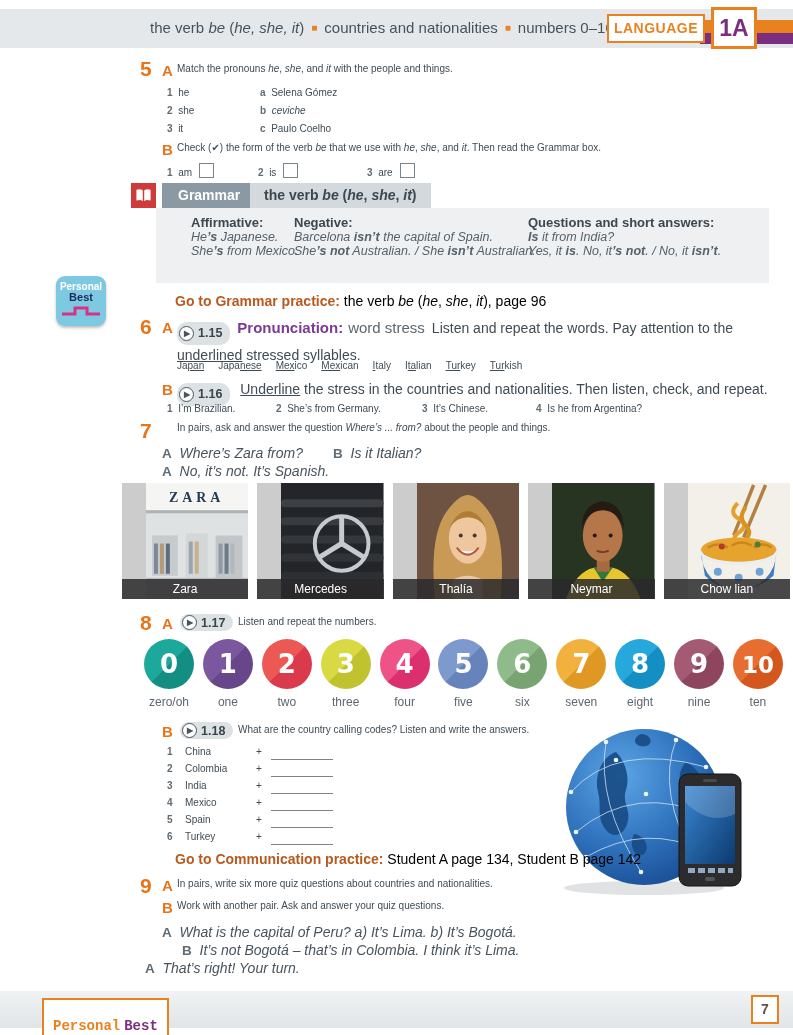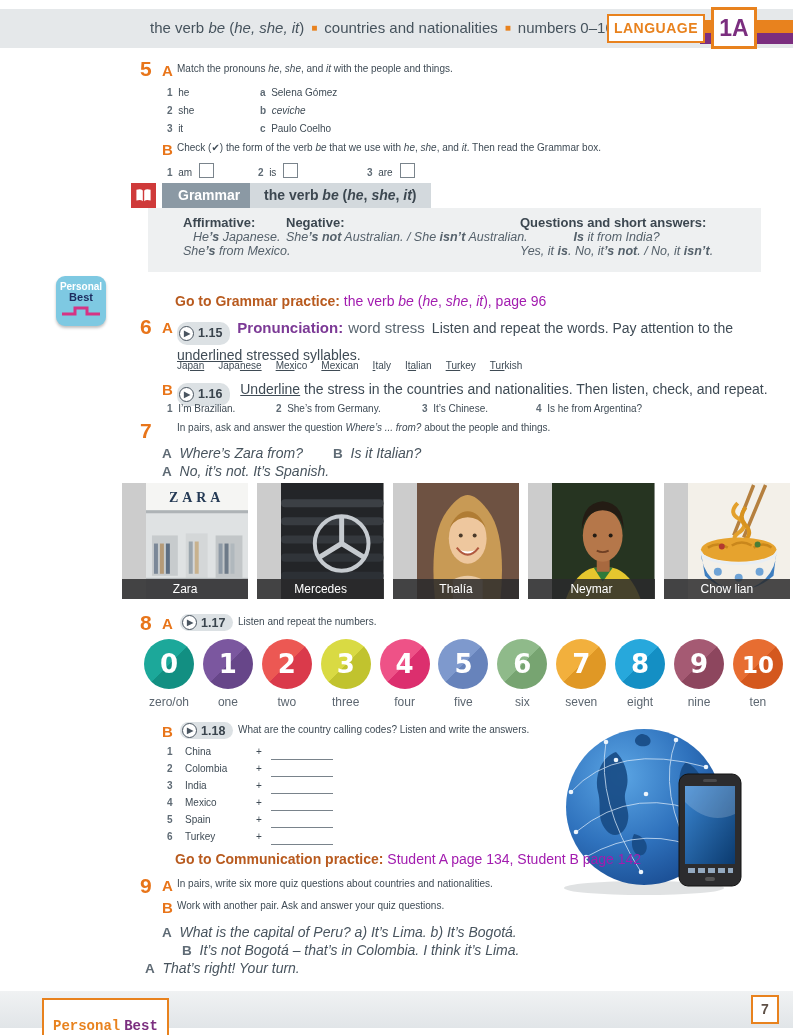--- a/index.html
+++ b/index.html
@@ -29,32 +29,32 @@
   .dlg{font-size:14px;font-style:italic;color:#48545e;}
   .sp{font-weight:bold;color:#5f6b75;font-size:13.5px;font-style:normal;}
   .checkbox{display:inline-block;width:13px;height:13px;border:1.5px solid #7a848c;background:#fff;
             vertical-align:-2px;margin-left:7px;}
   .pill{display:inline-flex;align-items:center;gap:4px;background:#dce1e4;border-radius:10px;
         padding:1px 8px 1px 2px;font-size:12.5px;font-weight:bold;color:#3a444d;vertical-align:-3px;}
   .pcirc{display:inline-flex;align-items:center;justify-content:center;width:15px;height:15px;background:#fff;
          border:1.5px solid #4a5560;border-radius:50%;font-size:8px;color:#4a5560;padding-left:1px;box-sizing:border-box;}
   .goto{font-size:14px;}
   .goto .g1{font-weight:bold;color:#b85a1e;}
-  .goto .g2{color:#a21caf;}
+  .goto .g2{color:#000000;}
 
   
   .gram-hdr-seg1{position:absolute;left:22px;top:0;height:25px;line-height:25px;padding:0 16px;
                  background:#8b99a4;color:#fff;font-weight:bold;font-size:14px;}
   .gram-hdr-seg2{position:absolute;left:110px;top:0;height:25px;line-height:25px;padding:0 14px;
                  background:#d3d9dd;color:#3c4750;font-weight:bold;font-size:14px;}
   .gram-icon{position:absolute;left:-9px;top:0;width:25px;height:25px;background:#cf3a3a;
              display:flex;align-items:center;justify-content:center;}
-  .gram-body{position:absolute;left:8px;top:25px;width:613px;height:64px;background:#eef0f1;}
+  .gram-body{position:absolute;left:16px;top:25px;width:613px;height:75px;background:#eef0f1;}
   .gcol-head{font-weight:bold;font-size:13px;color:#3c4750;}
-  .gline{font-size:12.5px;color:#55616b;text-align:center;}
+  .gline{font-size:12.5px;color:#55616b;}
 
   
   .pb-logo{position:absolute;left:56px;top:276px;width:50px;height:50px;background:#7ec9e2;border-radius:9px;
            text-align:center;box-shadow:0 2px 3px rgba(0,0,0,.25);}
   .pb-l1{font-size:10px;font-weight:bold;color:#fff;margin-top:5px;}
   .pb-l2{font-size:11px;font-weight:bold;color:#1c2b5e;margin-top:-1px;}
 
   .para{position:absolute;font-size:14px;line-height:21px;}
   .pron{font-weight:bold;color:#7c3a96;font-size:15px;margin:0 5px 0 7px;}
   .pronsub{color:#5a6670;font-size:15px;margin-right:7px;}
@@ -131,20 +131,21 @@
     <div class="gram-hdr-seg1">Grammar</div>
     <div class="gram-hdr-seg2"><span>the verb </span><span class="i">be</span><span> (</span><span class="i">he</span><span>, </span><span class="i">she</span><span>, </span><span class="i">it</span><span>)</span></div>
     <div class="gram-body">
       <div class="abs" style="left:35px;top:7px;">
         <div class="gcol-head">Affirmative:</div>
         <div class="gline"><span class="i">He</span><span class="i b">’s</span><span class="i"> Japanese.</span></div>
         <div class="gline"><span class="i">She</span><span class="i b">’s</span><span class="i"> from Mexico.</span></div>
       </div>
       <div class="abs" style="left:138px;top:7px;">
         <div class="gcol-head">Negative:</div>
+        <div class="gline"><span class="i">Barcelona </span><span class="i b">isn’t</span><span class="i"> the capital of Spain.</span></div>
         <div class="gline"><span class="i">She</span><span class="i b">’s not</span><span class="i"> Australian. / She </span><span class="i b">isn’t</span><span class="i"> Australian.</span></div>
       </div>
       <div class="abs" style="left:372px;top:7px;">
         <div class="gcol-head">Questions and short answers:</div>
         <div class="gline"><span class="i b">Is</span><span class="i"> it from India?</span></div>
         <div class="gline"><span class="i">Yes, it </span><span class="i b">is</span><span class="i">.   No, it</span><span class="i b">’s not</span><span class="i">. / No, it </span><span class="i b">isn’t</span><span class="i">.</span></div>
       </div>
     </div>
   </div>
 

